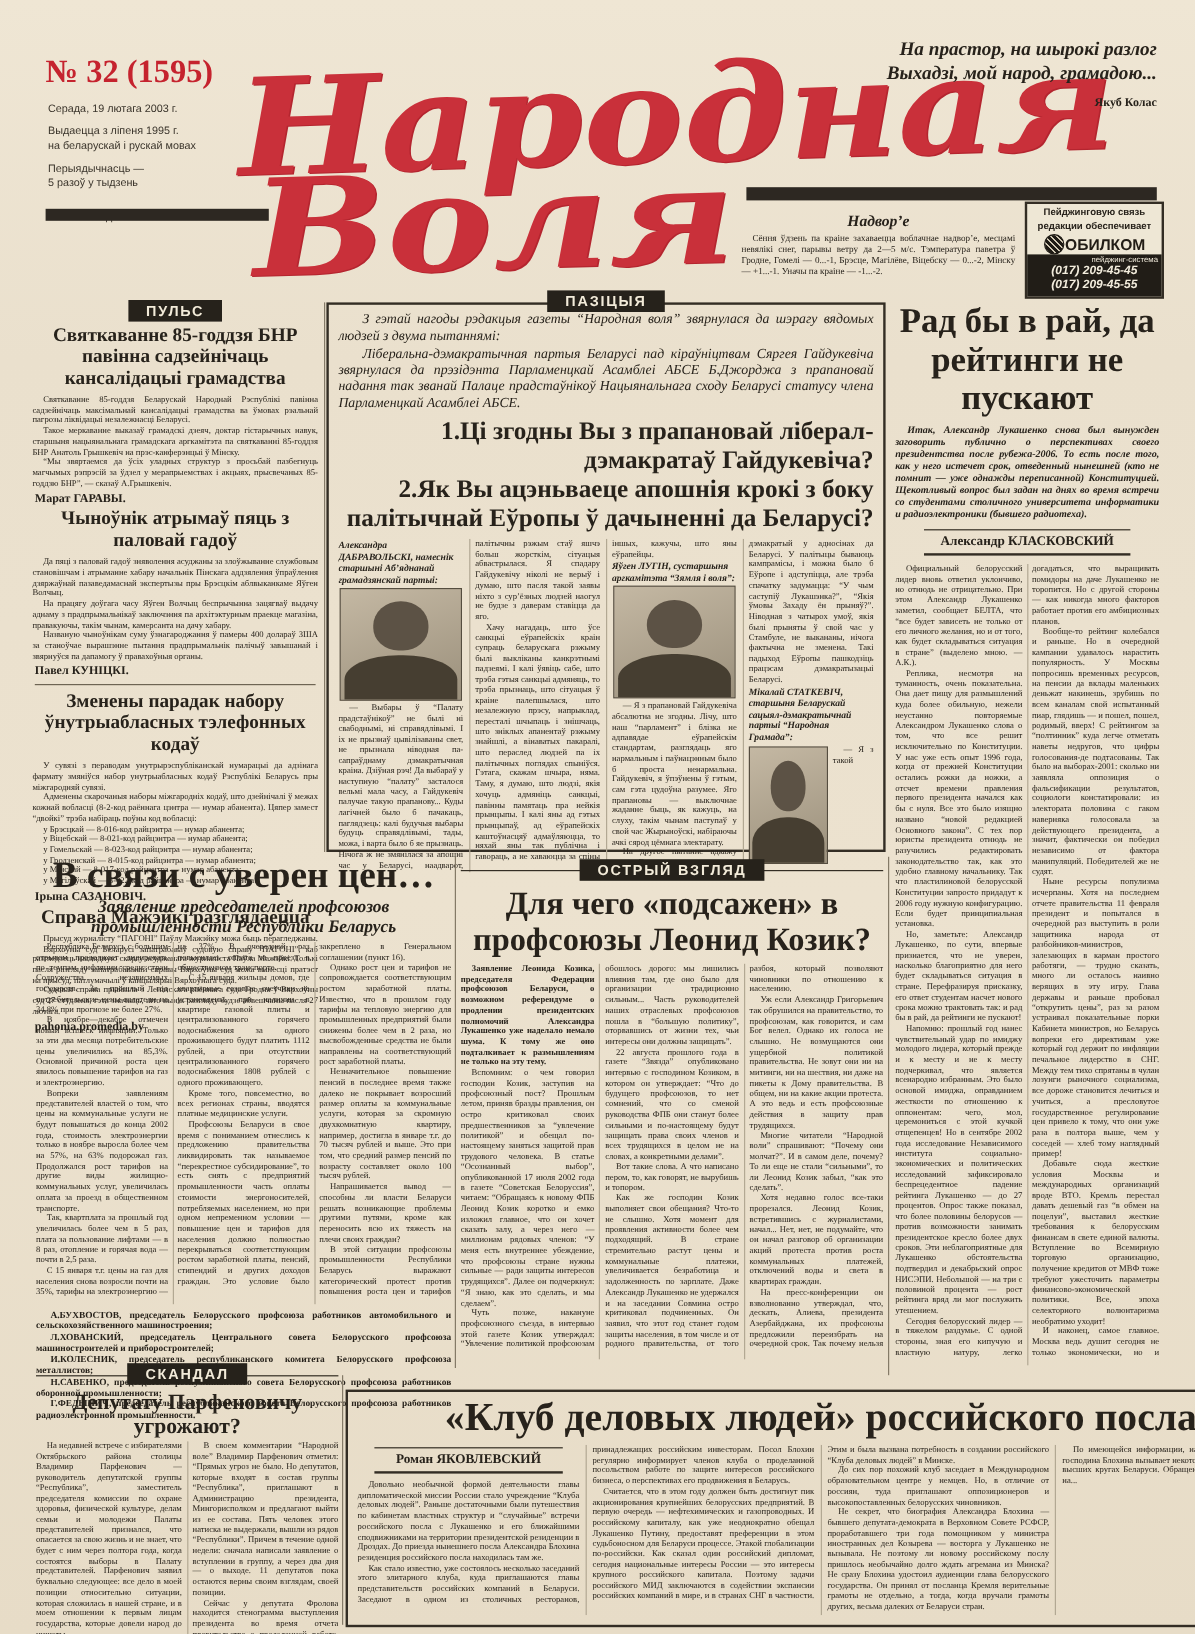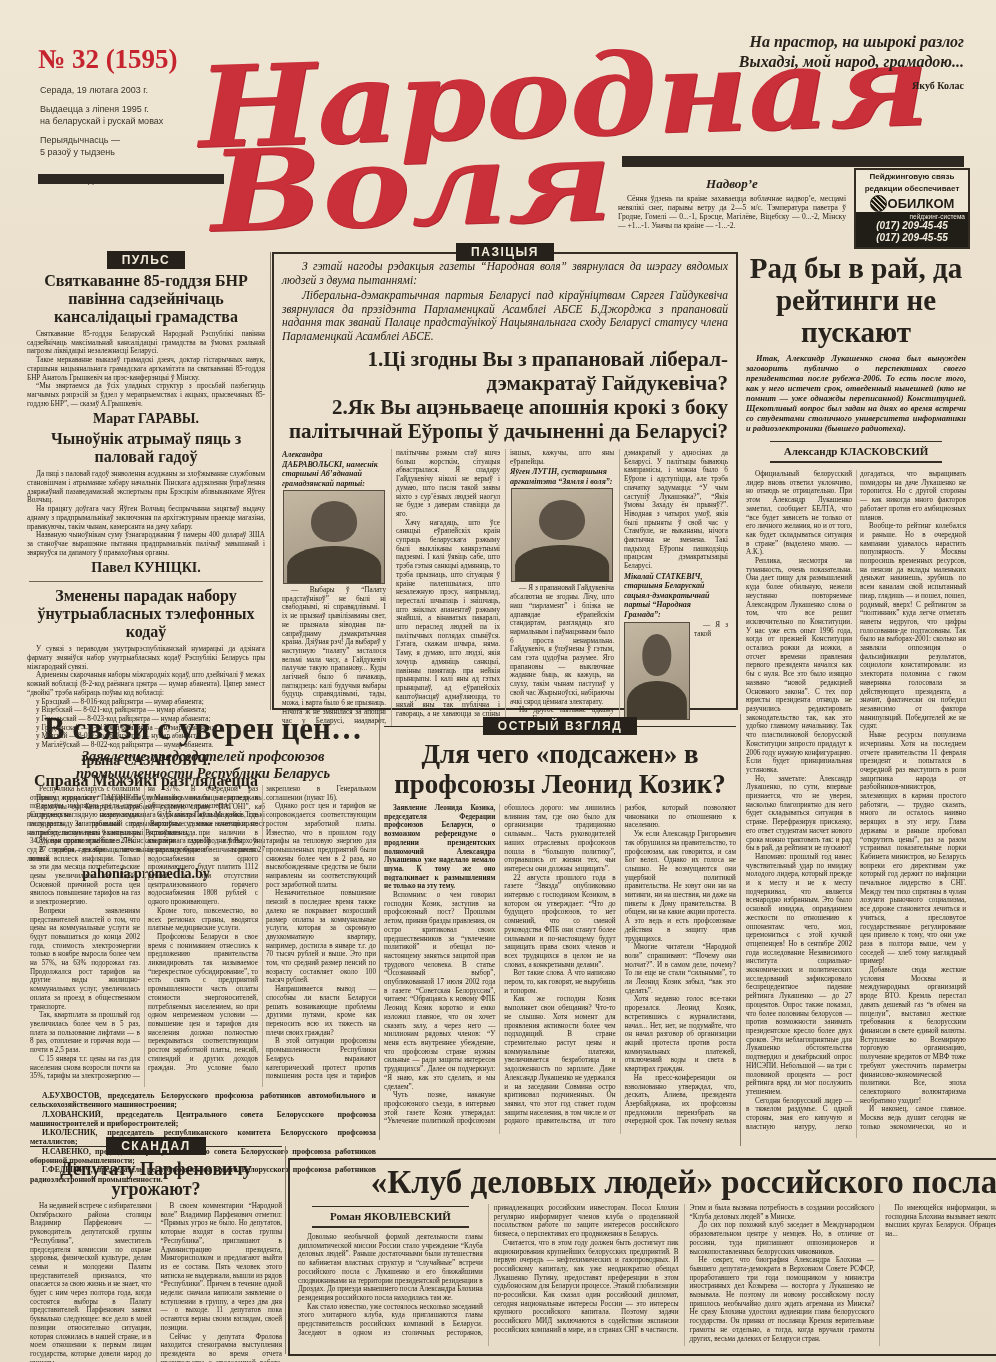--- a/index.html
+++ b/index.html
@@ -27,21 +27,21 @@
   .ad-brand{display:flex;align-items:center;justify-content:center;margin:2px 0 0;}
   .ad-circle{width:15px;height:15px;border-radius:50%;background:repeating-linear-gradient(45deg,#1e1a14 0 2px,#cfc6b2 2px 3.5px);border:1px solid #1e1a14;margin-right:1px;flex:0 0 auto;}
   .ad-name{font-size:13px;font-weight:bold;letter-spacing:0;color:#211c15;}
   .ad-black{background:#211d17;color:#f2ecdc;padding:1px 3px 3px;}
   .ad-sys{font-size:6.5px;text-align:right;}
   .ad-phone{font-size:10px;font-weight:bold;font-style:italic;text-align:center;line-height:12px;}
   
   .badge{display:inline-block;background:#26221b;color:#f2ebd9;font-family:"Liberation Sans",sans-serif;font-weight:bold;font-size:12px;letter-spacing:1.5px;padding:2px 15px;}
   .sec{position:absolute;}
   .small p{margin:0;font-size:7.2px;line-height:8.7px;text-align:justify;text-indent:9px;}
-  .sign{font-weight:bold;font-size:14px;text-align:center;margin:3px 2px 0;}
+  .sign{font-weight:bold;font-size:10px;text-align:left;margin:3px 2px 0;}
   .rule{border:0;border-top:1px solid #6e6554;margin:5px 2px;}
   .vdiv{position:absolute;width:1px;background:#847a67;}
   .photo{position:relative;overflow:hidden;background:linear-gradient(160deg,#c4b8a3 0%,#9b907c 100%);border:1px solid #554d3f;break-inside:avoid;}
   .photo::before{content:"";position:absolute;left:50%;top:11%;width:46%;height:44%;transform:translateX(-50%);border-radius:50% 50% 46% 46%;background:#5c5245;}
   .photo::after{content:"";position:absolute;left:50%;bottom:-6%;width:94%;height:46%;transform:translateX(-50%);border-radius:48% 48% 0 0;background:#463e31;}
   
   .col-puls{left:27px;top:250px;width:238px;}
   .col-puls .bwrap{text-align:center;margin-bottom:3px;}
   .col-puls h2{margin:3px 0 4px;text-align:center;font-size:16px;line-height:18px;}
   

